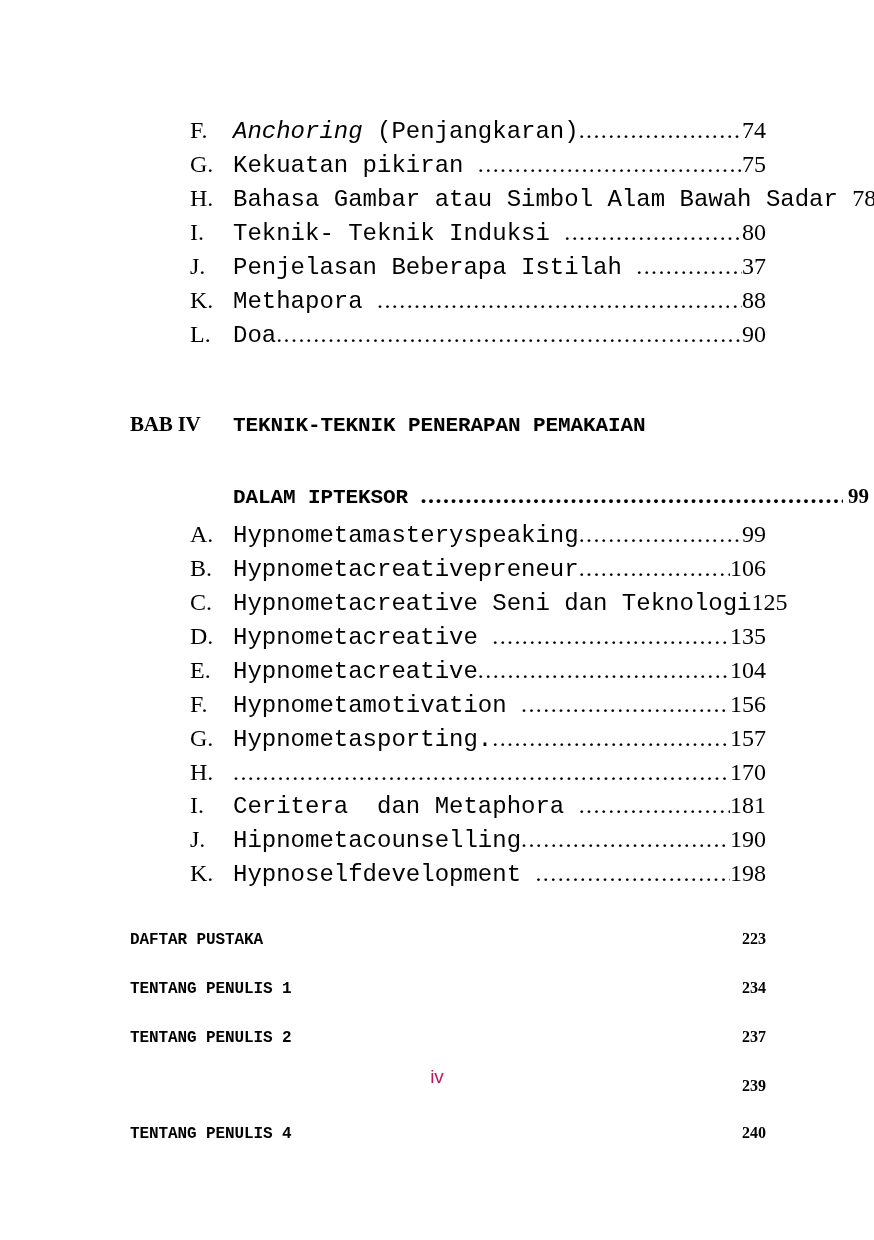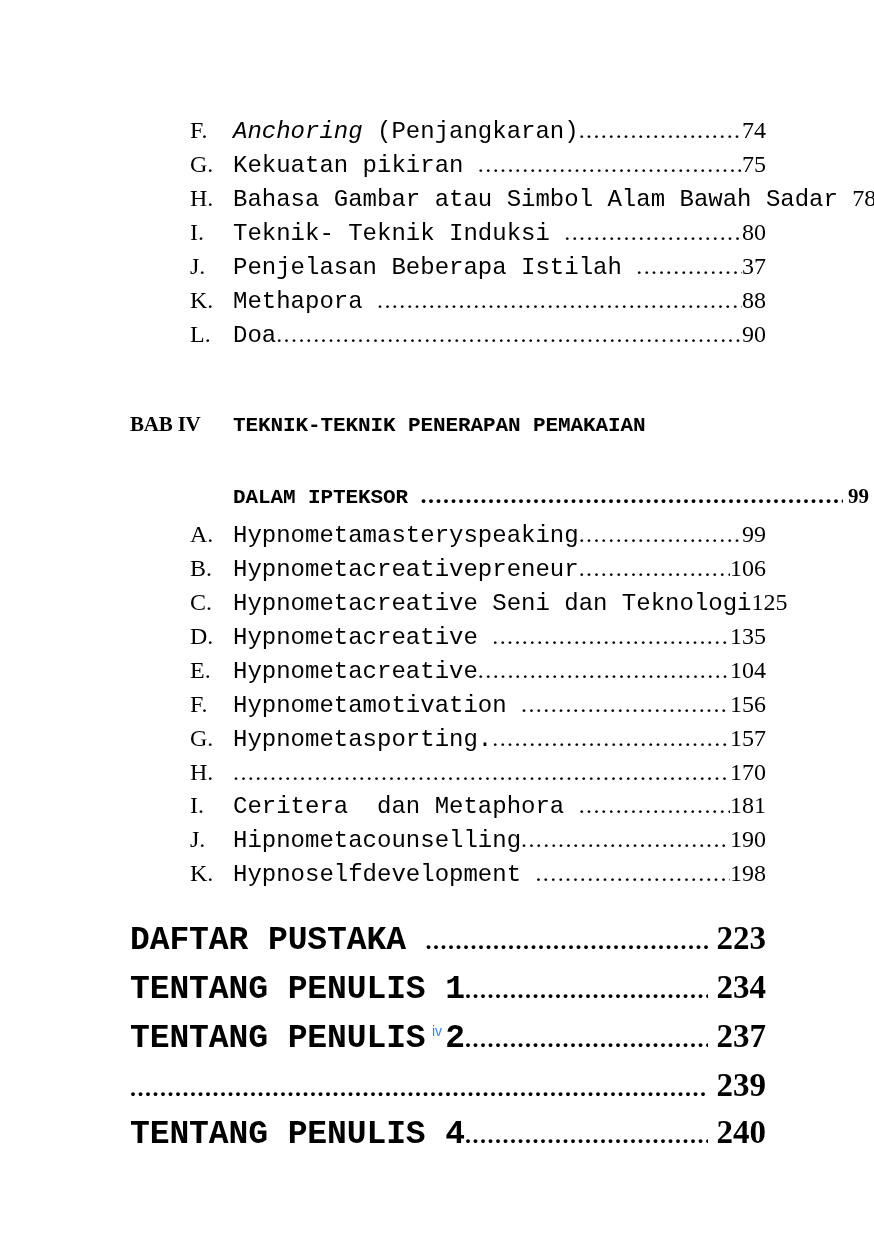--- a/index.html
+++ b/index.html
@@ -98,41 +98,41 @@
   .sub-list {
     margin-top: 2px;
   }
 
   
   .major {
     margin-top: 24px;
   }
   .major .row {
     font-weight: bold;
-    font-size: 33px;
+    font-size: 16px;
     line-height: 47px;
   }
   .major .title {
     margin-left: 0;
     letter-spacing: -0.1px;
   }
   .major .leader::after {
     font-weight: bold;
     letter-spacing: 1.5px;
   }
 
   .folio {
     position: absolute;
     left: 0;
     right: 0;
-    top: 1023px;
+    top: 1066px;
     text-align: center;
     font-family: "Liberation Sans", "DejaVu Sans", sans-serif;
-    font-size: 14px;
-    color: #3b82f6;
+    font-size: 19px;
+    color: #be185d;
   }
 
   .ital { font-style: italic; }
 </style>
 </head>
 <body>
 
 <div class="page">
   <div class="toc">
 

